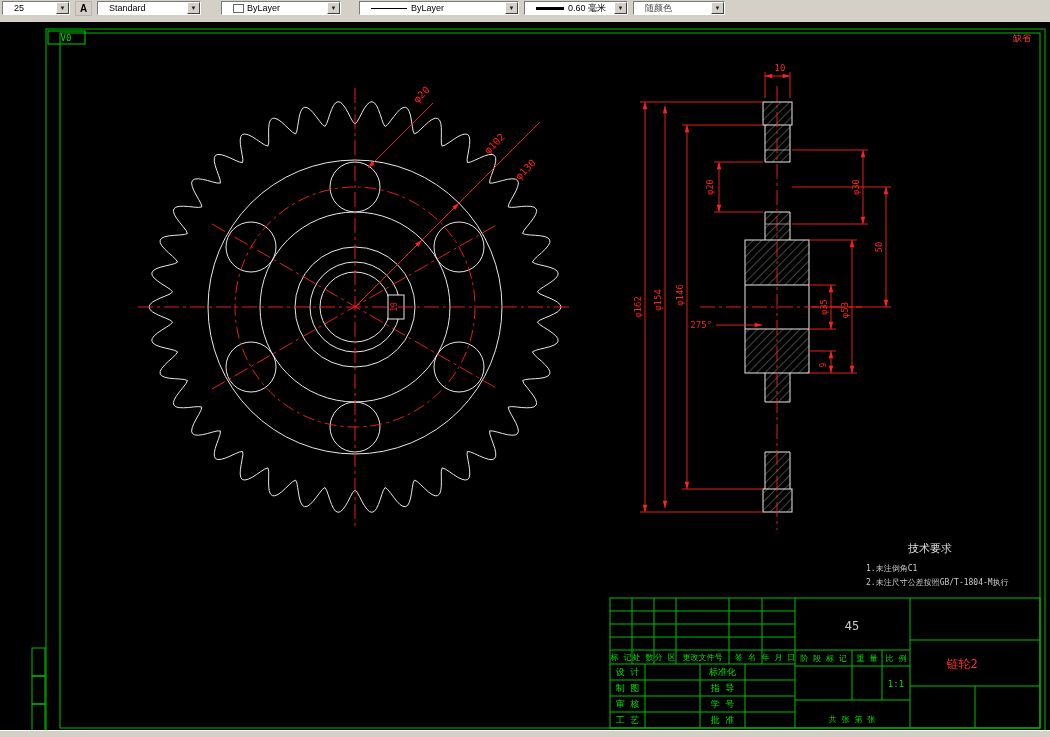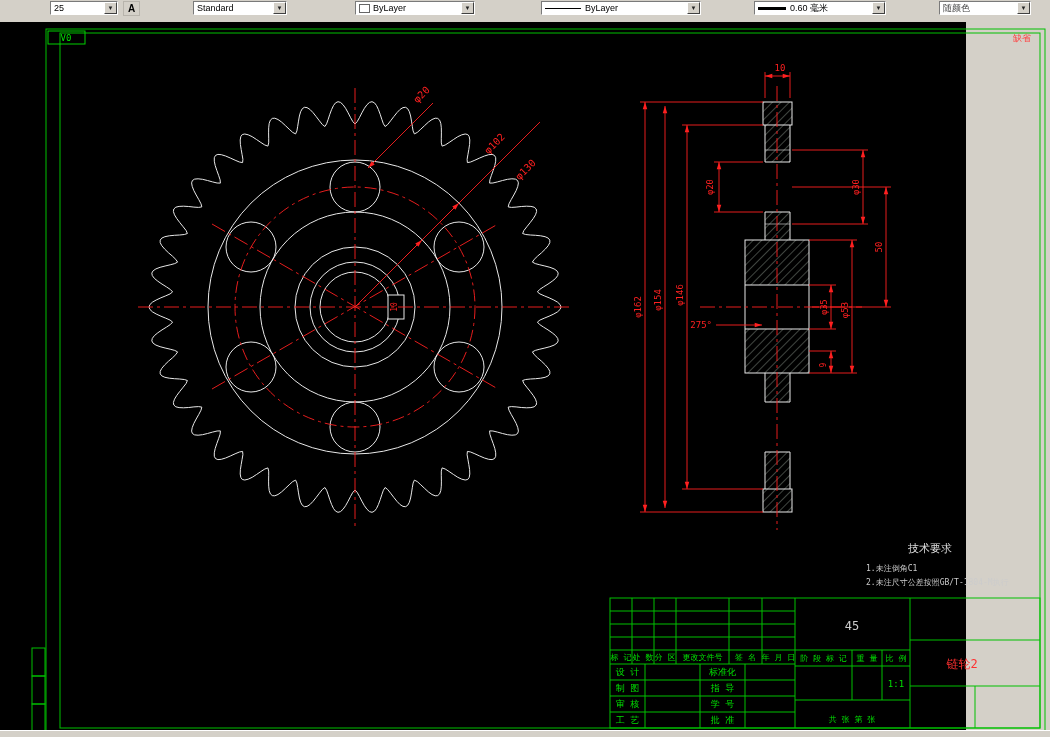--- a/index.html
+++ b/index.html
@@ -1,57 +1,57 @@
 <!DOCTYPE html>
 <html><head>
 <meta charset="utf-8">
 <style>
   html,body{margin:0;padding:0;width:1050px;height:737px;overflow:hidden;background:#d4d0c8;
             font-family:"Liberation Sans",sans-serif;}
   .toolbar{height:22px;background:#d4d0c8;display:flex;align-items:flex-start;gap:5px;padding:1px 0 0 2px;box-sizing:border-box;}
   .combo{display:flex;align-items:center;height:14px;background:#fff;border:1px solid;
-         border-color:#7a7a7a #fff #fff #7a7a7a;font-size:9px;color:#000;padding-left:3px;box-sizing:border-box;margin-left:48px;}
+         border-color:#7a7a7a #fff #fff #7a7a7a;font-size:9px;color:#000;padding-left:11px;box-sizing:border-box;}
   .combo .lbl{white-space:nowrap;overflow:hidden;}
   .combo .arrow{margin-left:auto;width:13px;height:12px;background:#d4d0c8;border:1px solid;
          border-color:#fff #404040 #404040 #fff;font-size:6px;line-height:11px;text-align:center;color:#222;box-sizing:border-box;}
   .iconbtn{width:17px;height:15px;background:#d4d0c8;border:1px solid #b8b4ac;font-size:10px;font-weight:bold;
          text-align:center;line-height:14px;color:#000;box-sizing:border-box;}
   .swatch{width:9px;height:7px;background:#fff;border:1px solid #666;margin-right:3px;flex:none;}
   .lt-line{width:36px;height:1px;background:#000;margin-right:4px;flex:none;}
   .lw-line{width:28px;height:3px;background:#000;margin-right:4px;flex:none;}
-  .canvas{position:relative;width:966px;height:708px;background:#000;}
+  .canvas{position:relative;width:1050px;height:708px;background:#000;}
   .statusbar{height:7px;background:#d4d0c8;border-top:1px solid #fff;box-sizing:border-box;}
   svg text{font-family:"DejaVu Sans Mono","Liberation Mono",monospace;}
 </style>
 </head>
 <body>
 
 <div class="toolbar">
   <div class="combo" style="width:68px">
     <span class="lbl">25</span>
     <span class="arrow">▼</span>
   </div>
   <div class="iconbtn">A</div>
-  <div class="combo" style="width:94px">
+  <div class="combo" style="width:104px">
     <span class="lbl">Standard</span>
     <span class="arrow">▼</span>
   </div>
   <div style="width:10px"></div>
   <div class="combo" style="width:120px">
     <span class="swatch"></span>
     <span class="lbl">ByLayer</span>
     <span class="arrow">▼</span>
   </div>
   <div style="width:8px"></div>
   <div class="combo" style="width:160px">
     <span class="lt-line"></span>
     <span class="lbl">ByLayer</span>
     <span class="arrow">▼</span>
   </div>
-  <div class="combo" style="width:132px">
+  <div class="combo" style="width:104px">
     <span class="lw-line"></span>
     <span class="lbl">0.60 毫米</span>
     <span class="arrow">▼</span>
   </div>
   <div class="combo" style="width:92px">
     <span class="lbl" style="color:#444">随颜色</span>
     <span class="arrow">▼</span>
   </div>
 </div>
 

